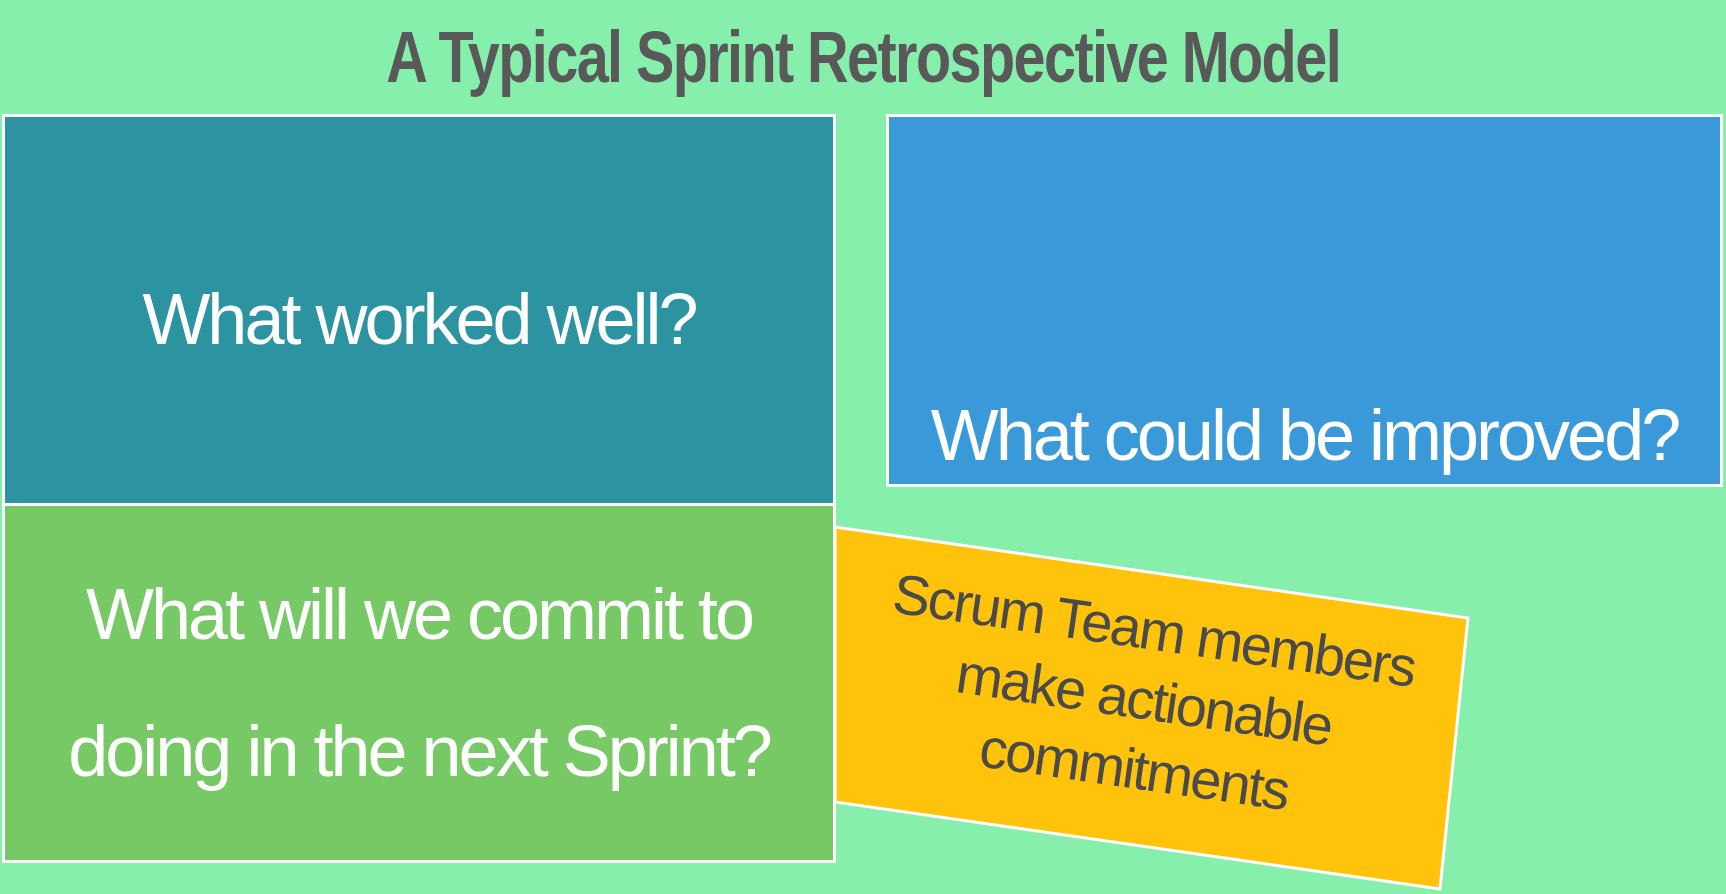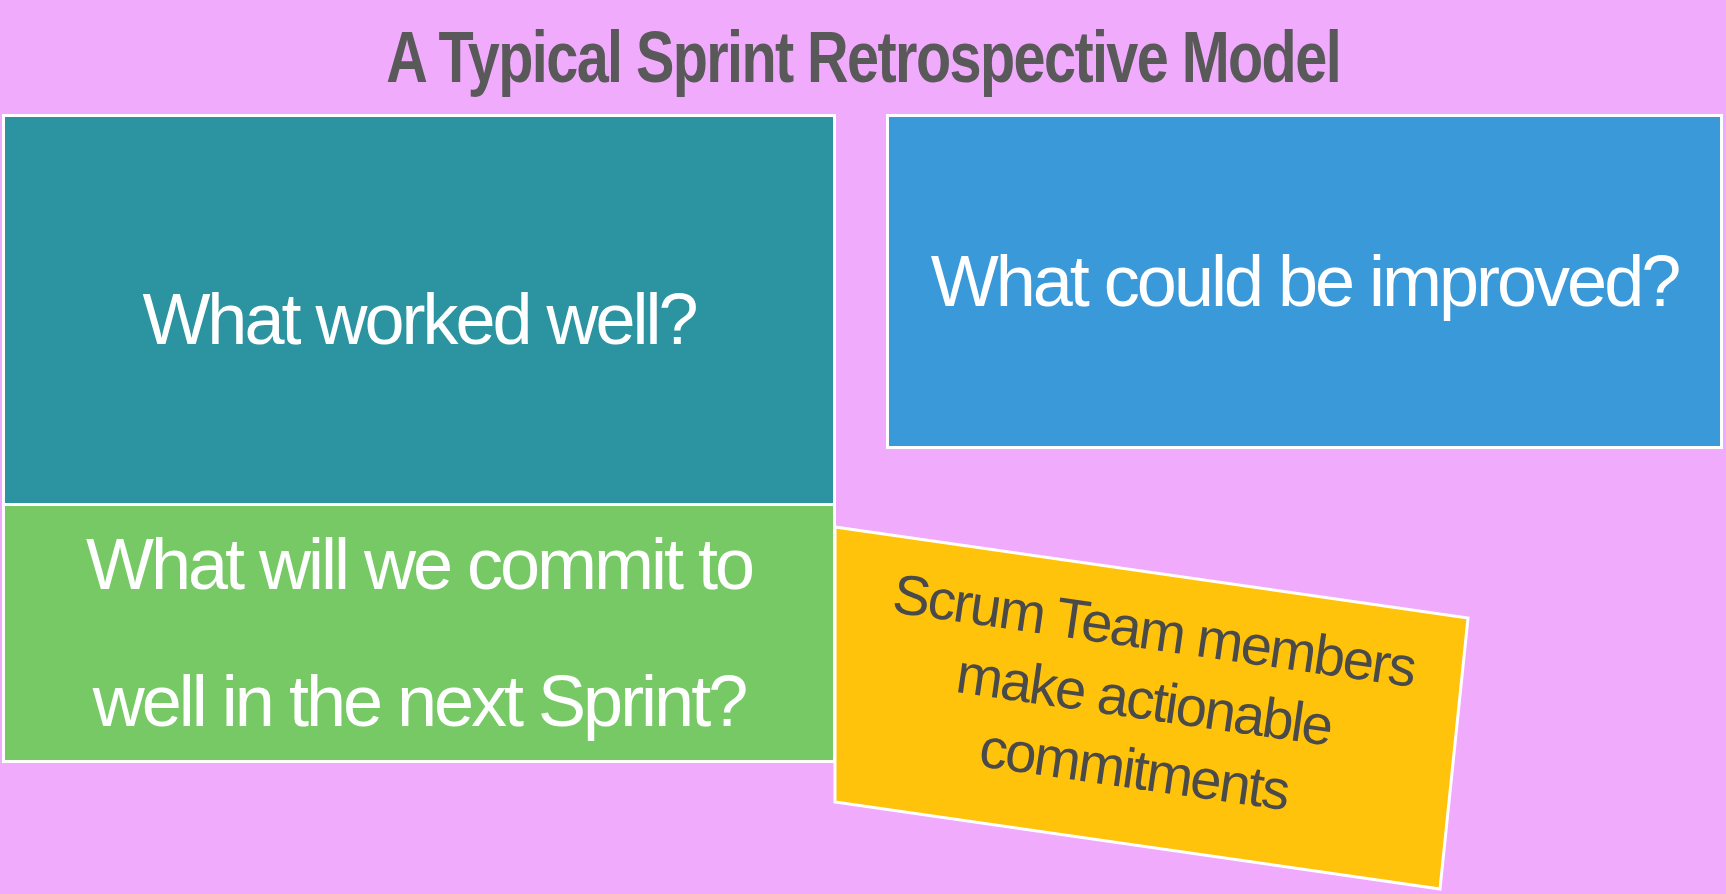--- a/index.html
+++ b/index.html
@@ -1,20 +1,20 @@
 <!DOCTYPE html>
 <html><head>
 <meta charset="utf-8">
 <style>
   html, body { margin: 0; padding: 0; background: #000; }
   .canvas {
     position: relative;
     width: 1726px;
     height: 894px;
-    background: #f0abfc;
+    background: #86efac;
     overflow: hidden;
     font-family: "Liberation Sans", sans-serif;
   }
   .slide-title {
     position: absolute;
     top: 16px;
     left: 0;
     width: 100%;
     text-align: center;
     white-space: nowrap;
@@ -36,22 +36,22 @@
     align-items: center;
     justify-content: center;
     text-align: center;
     color: #ffffff;
     font-size: 72px;
     letter-spacing: -3px;
     line-height: 1.35;
   }
   .box span { display: block; white-space: nowrap; }
   .box-teal  { left: 2px;   top: 114px; width: 834px; height: 412px; background: #2B94A0; }
-  .box-blue  { left: 886px; top: 114px; width: 837px; height: 335px; background: #3A9AD9; }
-  .box-green { left: 2px;   top: 503px; width: 834px; height: 260px; background: #77C966; line-height: 1.9; }
+  .box-blue  { left: 886px; top: 114px; width: 837px; height: 373px; background: #3A9AD9; justify-content: flex-end; }
+  .box-green { left: 2px;   top: 503px; width: 834px; height: 360px; background: #77C966; line-height: 1.9; }
   .note-svg { position: absolute; left: 0; top: 0; width: 1726px; height: 894px; }
   .note-text {
     position: absolute;
     left: 844px;
     top: 550px;
     width: 600px;
     height: 300px;
     display: flex;
     flex-direction: column;
     align-items: center;
@@ -77,21 +77,21 @@
   <div class="box box-teal">
     <span>What worked well?</span>
   </div>
 
   <div class="box box-blue">
     <span>What could be improved?</span>
   </div>
 
   <div class="box box-green">
     <span>What will we commit to</span>
-    <span>well in the next Sprint?</span>
+    <span>doing in the next Sprint?</span>
   </div>
 
   <svg class="note-svg" viewBox="0 0 1726 894" xmlns="http://www.w3.org/2000/svg">
     <polygon points="835,527 1468,618 1440,889 835,802" fill="#FFC30B" stroke="#FFFFFF" stroke-width="3"></polygon>
   </svg>
 
   <div class="note-text">
     <span>Scrum Team members</span>
     <span>make actionable</span>
     <span>commitments</span>

